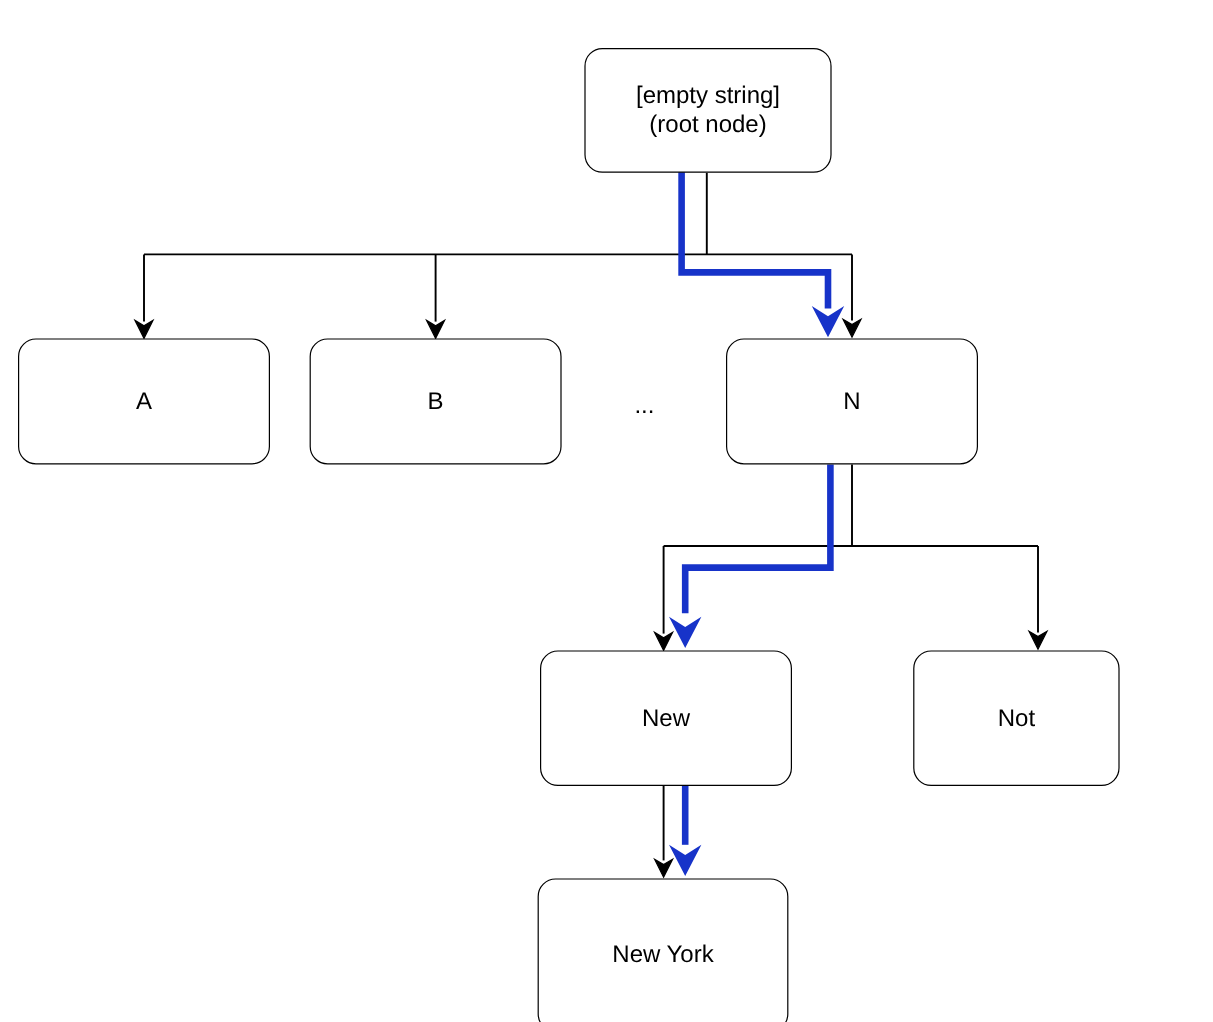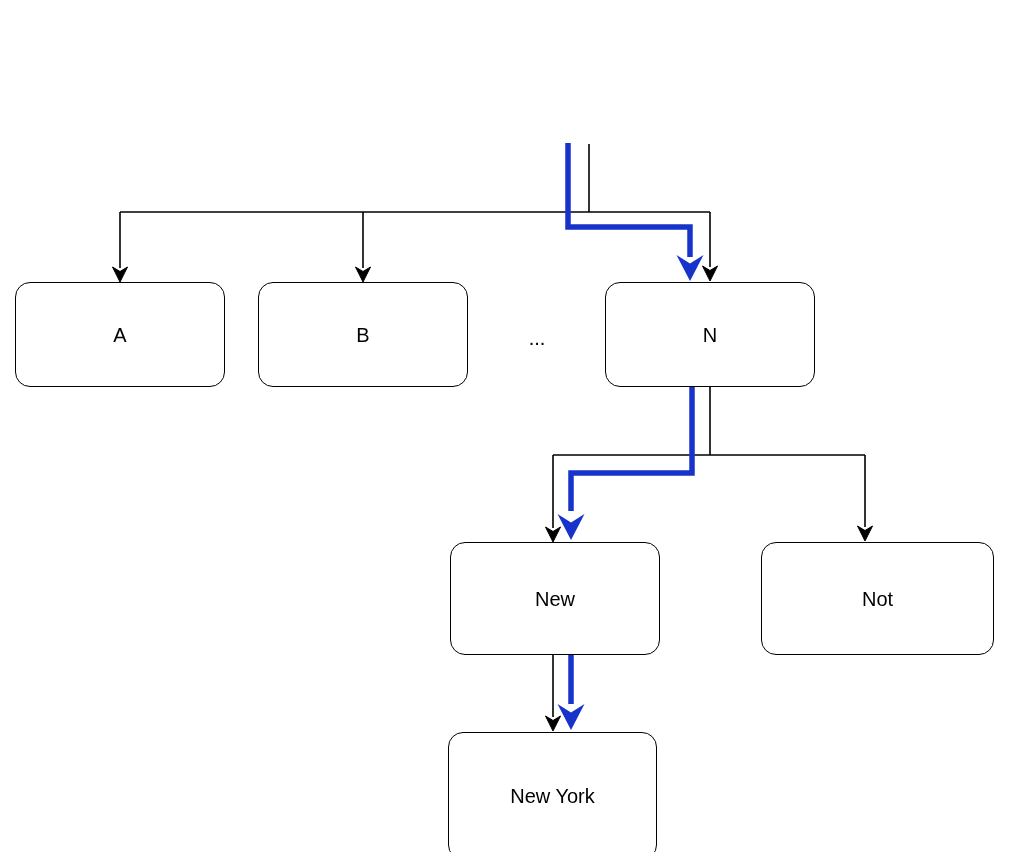--- a/index.html
+++ b/index.html
@@ -34,21 +34,21 @@
     line-height: 1.2;
     color: #000000;
     text-align: center;
   }
   .node span { display: block; }
   #node-root     { left: 487px; top: 40px;  width: 206px; height: 104px; }
   #node-a        { left: 15px;  top: 282px; width: 210px; height: 105px; }
   #node-b        { left: 258px; top: 282px; width: 210px; height: 105px; }
   #node-n        { left: 605px; top: 282px; width: 210px; height: 105px; }
   #node-new      { left: 450px; top: 542px; width: 210px; height: 113px; }
-  #node-not      { left: 761px; top: 542px; width: 233px; height: 113px; }
+  #node-not      { left: 761px; top: 542px; width: 172px; height: 113px; }
   #node-new-york { left: 448px; top: 732px; width: 209px; height: 128px; }
   #ellipsis-label {
     position: absolute;
     left: 517px;
     top: 326px;
     width: 40px;
     height: 24px;
     display: flex;
     align-items: center;
     justify-content: center;
@@ -100,20 +100,24 @@
     <polygon class="black-arrow" points="545.5,716 553,731 560.5,716 553,720.5" fill="#000000"></polygon>
 
     <path class="blue-edge" d="M568,143 V227 H690 V257" stroke="#1733c9"></path>
     <polygon class="blue-arrow" points="676.5,255 690,281 703.5,255 690,263.5" fill="#1733c9"></polygon>
     <path class="blue-edge" d="M692,387 V473 H571 V511" stroke="#1733c9"></path>
     <polygon class="blue-arrow" points="557.5,514 571,540 584.5,514 571,522.5" fill="#1733c9"></polygon>
     <path class="blue-edge" d="M571,655 V704" stroke="#1733c9"></path>
     <polygon class="blue-arrow" points="557.5,704 571,730 584.5,704 571,712.5" fill="#1733c9"></polygon>
   </svg>
 
+  <div class="node" id="node-root">
+    <span>[empty string]</span>
+    <span>(root node)</span>
+  </div>
 
   <div class="node" id="node-a">
     <span>A</span>
   </div>
 
   <div class="node" id="node-b">
     <span>B</span>
   </div>
 
   <div id="ellipsis-label">...</div>

